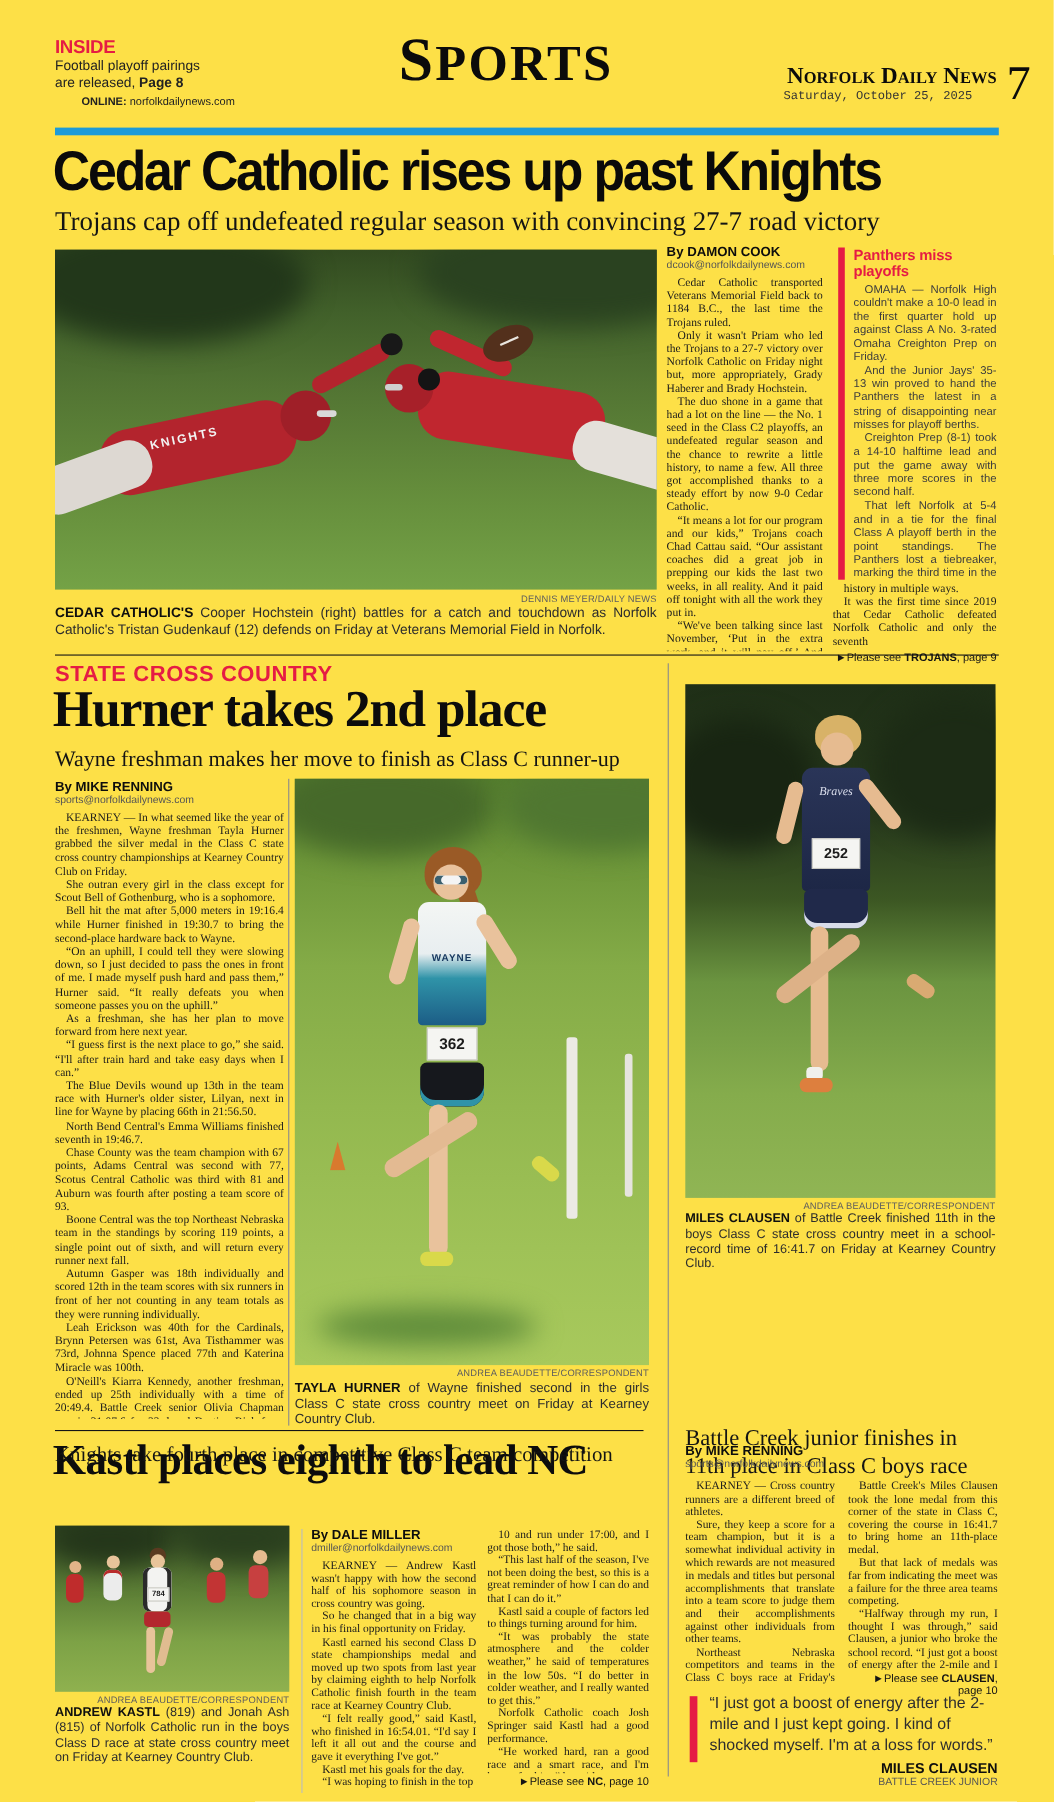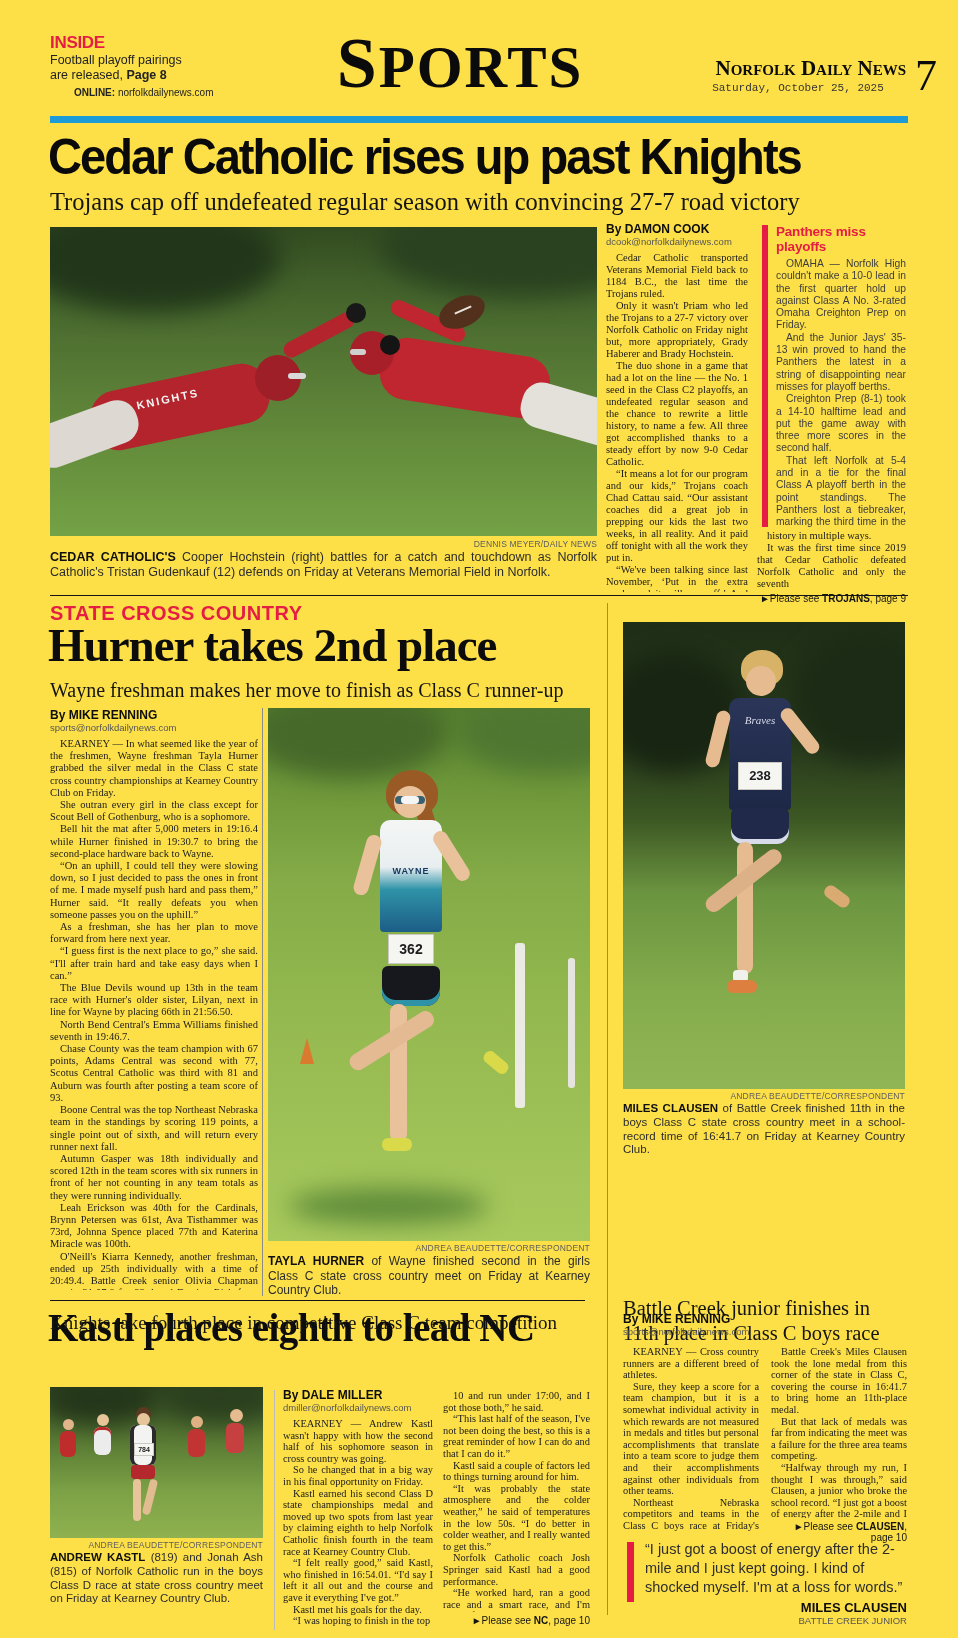--- a/index.html
+++ b/index.html
@@ -8,21 +8,21 @@
   .page{position:relative;width:958px;height:1638px;background:#fde047;overflow:hidden;
         font-family:"Liberation Serif",serif;color:#111;}
   .abs{position:absolute;}
   .sans{font-family:"Liberation Sans",sans-serif;}
   .serif{font-family:"Liberation Serif",serif;}
 
   
   .inside-label{font-family:"Liberation Sans",sans-serif;font-weight:bold;font-size:17px;color:var(--accent);letter-spacing:-0.3px;}
   .inside-line{font-family:"Liberation Sans",sans-serif;font-size:12.5px;line-height:15px;color:#222;}
   .online-line{font-family:"Liberation Sans",sans-serif;font-size:10px;color:#222;margin-top:4px;margin-left:24px;}
-  .masthead{font-family:"Liberation Serif",serif;font-weight:bold;font-size:59px;line-height:1;
+  .masthead{font-family:"Liberation Serif",serif;font-weight:bold;font-size:46px;line-height:1;
             text-transform:uppercase;letter-spacing:2px;color:#0b0b0b;text-align:center;}
   .masthead::first-letter{font-size:1.22em;}
   .paper-name{font-family:"Liberation Serif",serif;font-weight:bold;font-variant:small-caps;font-size:21px;color:#0b0b0b;}
   .issue-date{font-family:Liberation Mono, monospace;font-size:11px;color:#333;margin-top:1px;text-align:center;}
   .pageno{font-family:"Liberation Serif",serif;font-size:44px;color:#0b0b0b;}
 
   .bluebar{background:var(--bluebar);}
   .hrule{background:#151515;height:1px;}
   .vrule{background:#8a8a8a;width:1px;}
 
@@ -205,21 +205,21 @@
   <div class="photo" style="left:623px;top:622px;width:282px;height:467px;background:linear-gradient(180deg,#1f2f17 0%,#27391c 26%,#3c5723 42%,#6b9440 58%,#85ac4c 80%,#90b554 100%);">
     <div class="blob" style="left:-20px;top:30px;width:140px;height:120px;background:#182512;"></div>
     <div class="blob" style="left:170px;top:10px;width:150px;height:130px;background:#1c2b15;"></div>
 
     <div class="ph" style="left:118px;top:28px;width:42px;height:36px;background:#d8b267;border-radius:50% 50% 40% 40%;"></div>
     <div class="ph" style="left:123px;top:44px;width:30px;height:30px;background:#e6bb90;border-radius:50%;"></div>
     <div class="ph" style="left:106px;top:76px;width:62px;height:112px;border-radius:10px 10px 4px 4px;background:linear-gradient(180deg,#2a3558 0%,#232d4e 55%,#1d2746 100%);"></div>
     <div class="ph serif" style="left:106px;top:92px;width:62px;text-align:center;font-size:11px;font-style:italic;color:#d8dcea;">Braves</div>
     <div class="ph" style="left:88px;top:88px;width:14px;height:58px;background:#e6bb90;border-radius:8px;transform:rotate(14deg);"></div>
     <div class="ph" style="left:170px;top:82px;width:14px;height:54px;background:#e6bb90;border-radius:8px;transform:rotate(-38deg);"></div>
-    <div class="bib" style="left:115px;top:140px;width:44px;height:28px;font-size:13px;line-height:26px;">238</div>
+    <div class="bib" style="left:115px;top:140px;width:44px;height:28px;font-size:13px;line-height:26px;">252</div>
     <div class="ph" style="left:108px;top:186px;width:58px;height:36px;background:#20294a;border-radius:6px 6px 12px 12px;box-shadow:inset 0 -5px 0 #d8dcea;"></div>
     <div class="ph" style="left:114px;top:220px;width:16px;height:132px;background:#e6bb90;border-radius:8px;"></div>
     <div class="ph" style="left:152px;top:224px;width:16px;height:92px;background:#ddb187;border-radius:8px;transform:rotate(52deg);transform-origin:top left;"></div>
     <div class="ph" style="left:110px;top:348px;width:15px;height:12px;background:#f0f0ec;border-radius:4px;"></div>
     <div class="ph" style="left:104px;top:358px;width:30px;height:13px;background:#dd7f3e;border-radius:6px;"></div>
     <div class="ph" style="left:200px;top:268px;width:28px;height:13px;background:#d9aa72;border-radius:6px;transform:rotate(36deg);"></div>
   </div>
   <div class="abs credit" style="left:623px;top:1091px;width:282px;">ANDREA BEAUDETTE/CORRESPONDENT</div>
   <div class="abs caption" style="left:623px;top:1102px;width:282px;font-size:11.5px;line-height:13.8px;">
     <span class="cap-lead">MILES CLAUSEN</span><span> of Battle Creek finished 11th in the boys Class C state cross country meet in a school-record time of 16:41.7 on Friday at Kearney Country Club.</span>

